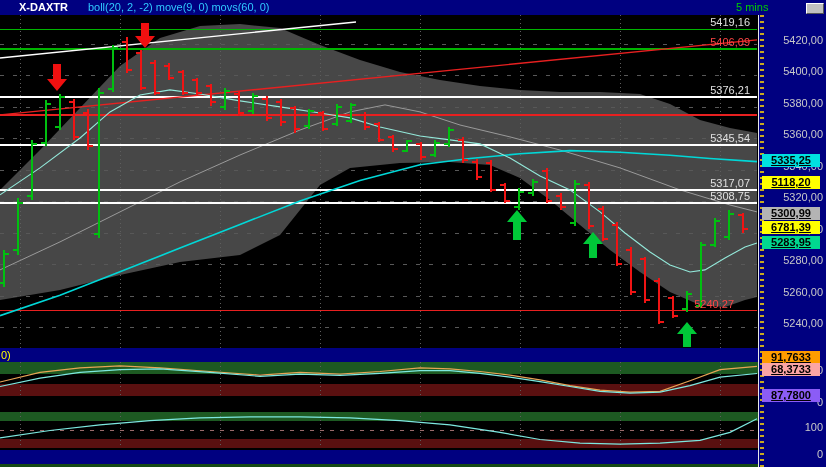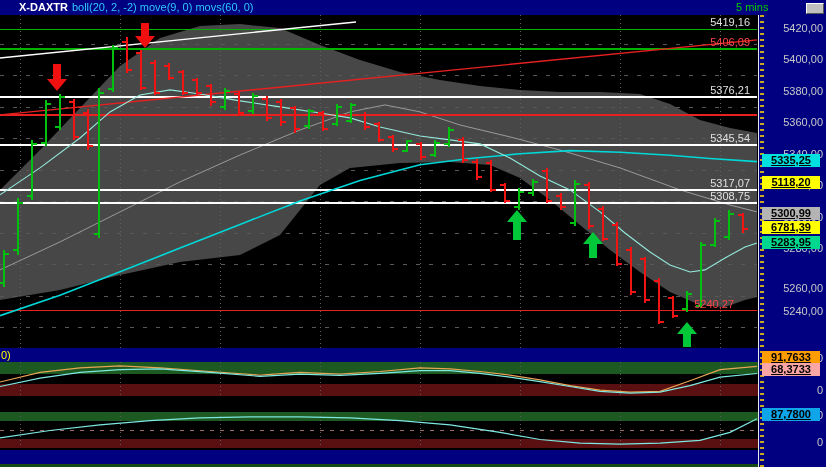--- a/index.html
+++ b/index.html
@@ -1,34 +1,34 @@
 <!DOCTYPE html>
 <html><head>
 <meta charset="utf-8">
 <style>
   html,body{margin:0;padding:0;background:#222;}
   .screen{position:relative;width:826px;height:467px;background:#000;overflow:hidden;
           font-family:"Liberation Sans",sans-serif;}
   .titlebar{position:absolute;left:0;top:0;width:826px;height:15px;background:#000080;
             font-size:11px;line-height:15px;white-space:nowrap;}
   .titlebar .sym{color:#ffffff;margin-left:19px;font-weight:bold;}
-  .titlebar .params{color:#2fc8ff;margin-left:4px;}
+  .titlebar .params{color:#2fc8ff;margin-left:20px;}
   .tf{position:absolute;left:736px;top:0;color:#00cc00;font-size:11px;line-height:15px;}
   .tbtn{position:absolute;left:806px;top:3px;width:16px;height:9px;background:#c0c0c0;
         border:1px solid #fff;border-right-color:#555;border-bottom-color:#555;}
   svg{position:absolute;left:0;display:block;}
   .hdr{position:absolute;left:0;width:758px;background:#000080;color:#ffff00;
        font-size:11px;overflow:hidden;white-space:nowrap;}
   .hdr span{margin-left:1px;line-height:14px;}
   .axis{position:absolute;left:758px;top:15px;width:68px;height:452px;background:#000080;
         border-left:1px solid #e8e8e8;}
   .ticks{position:absolute;left:1px;top:0;width:4px;height:452px;
          background:repeating-linear-gradient(to bottom,#c8a820 0 2px,transparent 2px 6px);}
   .alab{position:absolute;right:4px;width:60px;text-align:right;color:#c8c8c8;
-        font-size:11px;height:13px;line-height:13px;}
+        font-size:11px;height:13px;line-height:13px;margin-top:12px;}
   .abox{position:absolute;left:3px;width:58px;text-align:center;color:#000;
         font-size:11px;height:13px;line-height:13px;font-weight:bold;text-decoration:underline;}
   .sliver{position:absolute;left:0;top:464px;width:758px;height:3px;background:#154a15;}
   .sliverbox{position:absolute;left:762px;top:464px;width:60px;height:3px;background:#d08020;border-top:1px solid #fff;}
   .gap{position:absolute;left:0;top:448px;width:758px;height:2px;background:#000;}
 </style>
 </head>
 <body>
 
 <div class="screen">
@@ -400,30 +400,30 @@
     <div class="ticks"></div>
     <div id="axis-content">
         <div class="alab" style="top:7px">5420,00</div>
         <div class="alab" style="top:38px">5400,00</div>
         <div class="alab" style="top:70px">5380,00</div>
         <div class="alab" style="top:101px">5360,00</div>
         <div class="alab" style="top:133px">5340,00</div>
         <div class="alab" style="top:164px">5320,00</div>
         <div class="alab" style="top:196px">5300,00</div>
         <div class="alab" style="top:227px">5280,00</div>
-        <div class="alab" style="top:267px">5260,00</div>
+        <div class="alab" style="top:259px">5260,00</div>
         <div class="alab" style="top:290px">5240,00</div>
         <div class="alab" style="top:337px">100</div>
         <div class="alab" style="top:369px">0</div>
         <div class="alab" style="top:394px">100</div>
         <div class="alab" style="top:421px">0</div>
         <div class="abox" style="top:139px;background:#00e0e0">5335,25</div>
         <div class="abox" style="top:161px;background:#ffff00">5118,20</div>
         <div class="abox" style="top:192px;background:#b4b4b4">5300,99</div>
         <div class="abox" style="top:206px;background:#ffff00">6781,39</div>
         <div class="abox" style="top:221px;background:#00d890">5283,95</div>
         <div class="abox" style="top:336px;background:#ff9c00">91,7633</div>
         <div class="abox" style="top:348px;background:#fca5a5">68,3733</div>
-        <div class="abox" style="top:393px;background:#0ea5e9">87,7800</div>
+        <div class="abox" style="top:374px;background:#8b5cf6">87,7800</div>
       </div>
   </div>
 
 </div>
 
 </body></html>

